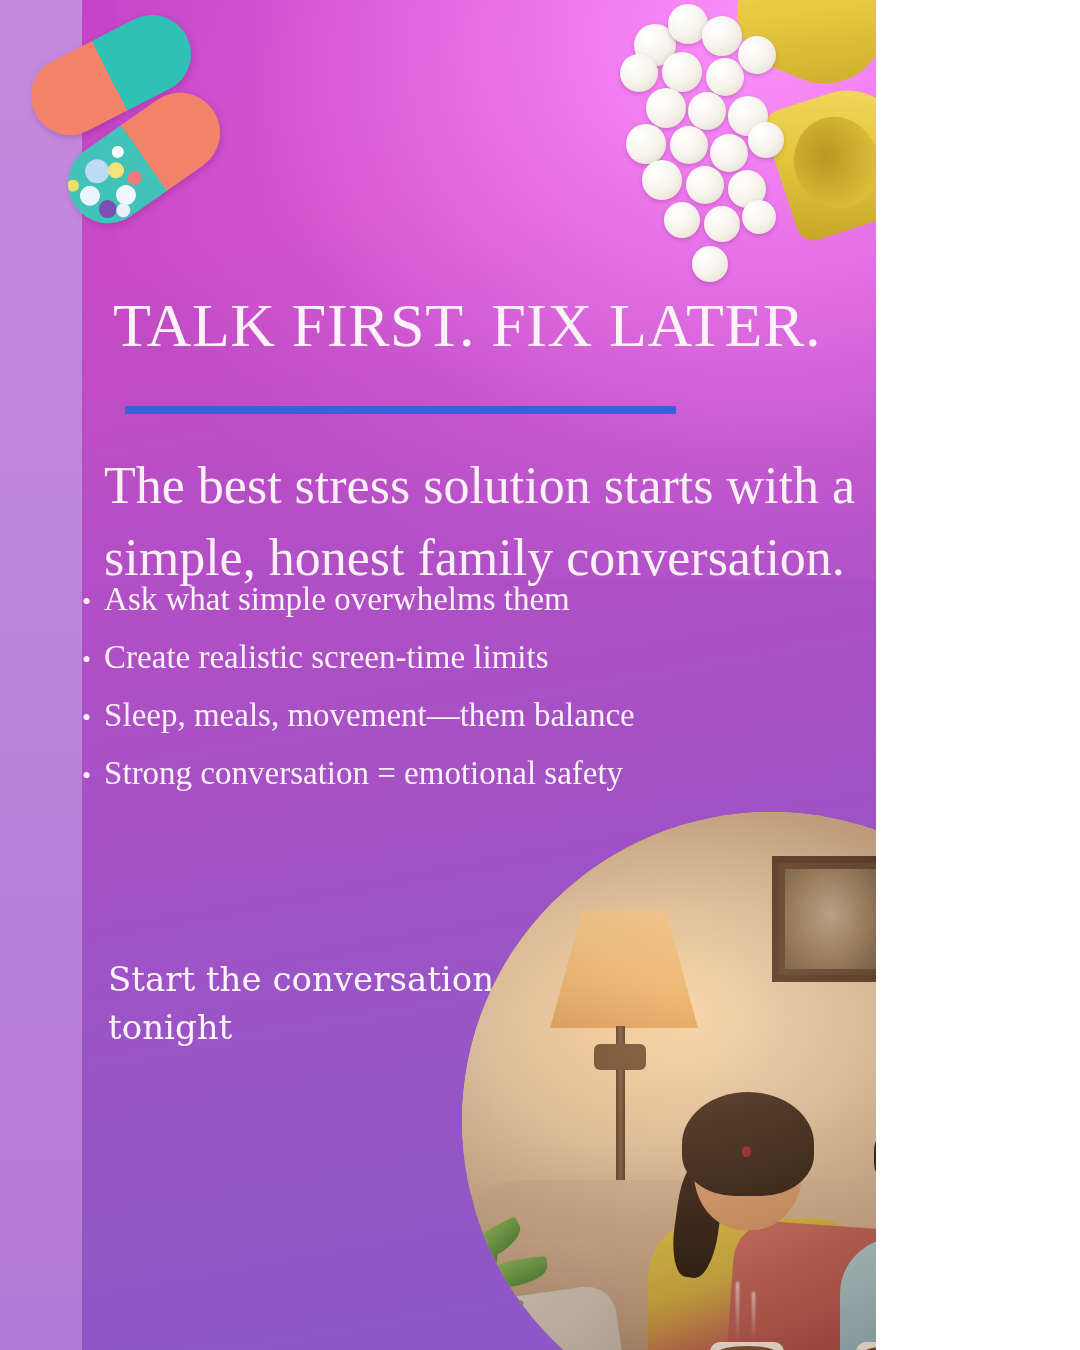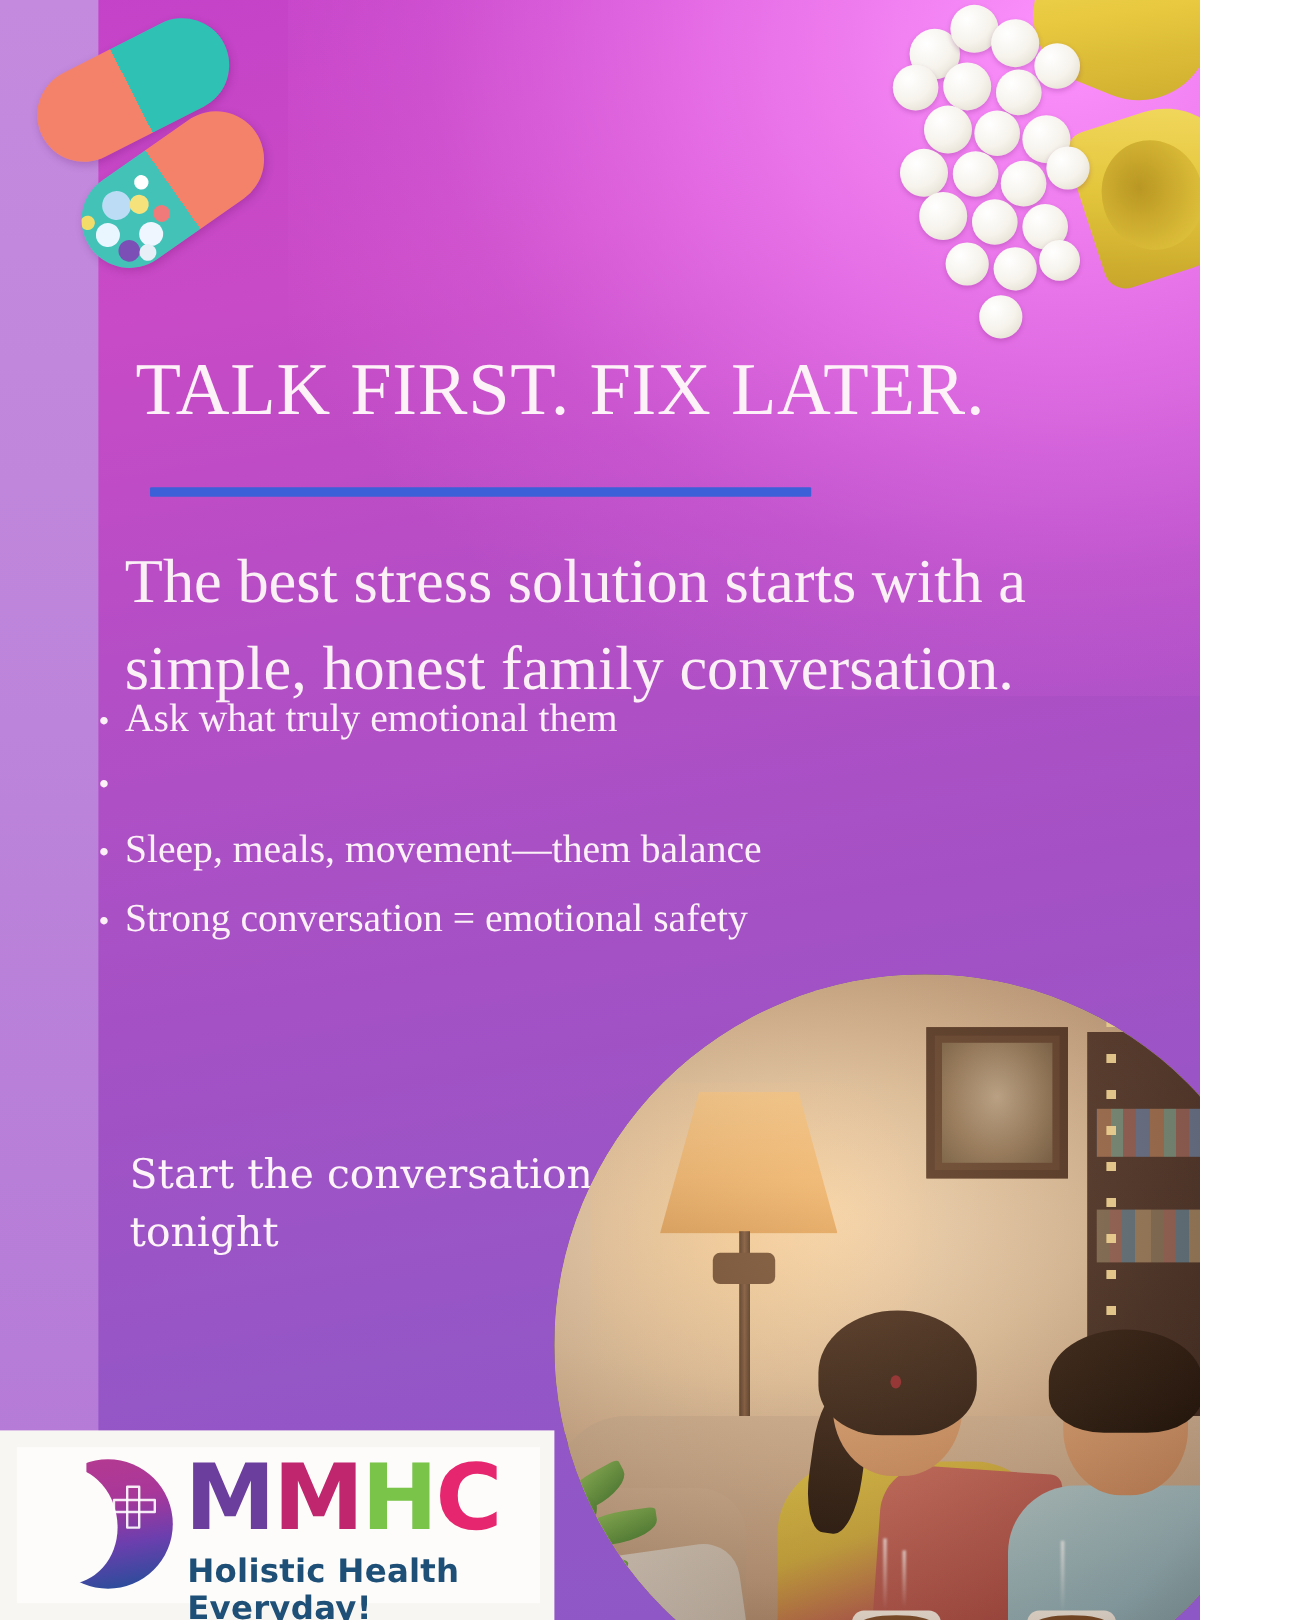--- a/index.html
+++ b/index.html
@@ -2,21 +2,21 @@
 <html><head>
 <meta charset="utf-8">
 <style>
   html,body{margin:0;padding:0;}
   body{
     width:1080px;height:1350px;overflow:hidden;
     font-family:"Liberation Serif", serif;
     background:#ffffff;
   }
   .poster{
-    position:relative;width:1000px;height:1350px;overflow:hidden;
+    position:relative;width:876px;height:1350px;overflow:hidden;
     background:linear-gradient(170deg,#c442c8 0%,#c94ac6 18%,#b44ec6 38%,#a451c5 58%,#9556c6 78%,#8d57c6 100%);
   }
   
   .bg-glow{
     position:absolute;top:-180px;right:-140px;width:900px;height:760px;
     background:radial-gradient(ellipse at 72% 28%, rgba(255,150,255,.95) 0%, rgba(243,126,243,.70) 32%, rgba(226,104,226,.30) 58%, rgba(200,80,200,0) 78%);
     pointer-events:none;
   }
   
   .side-strip{
@@ -237,24 +237,25 @@
   </div>
 
   <div class="title">TALK FIRST. FIX LATER.</div>
   <div class="rule"></div>
 
   <div class="lede">The best stress solution starts with a simple, honest family conversation.</div>
 
   <div class="bullets">
     <div class="bullet">
       <span class="dot">•</span>
-      <span>Ask what truly emotional them</span>
+      <span>Ask what simple overwhelms them</span>
     </div>
     <div class="bullet">
       <span class="dot">•</span>
+      <span>Create realistic screen-time limits</span>
     </div>
     <div class="bullet">
       <span class="dot">•</span>
       <span>Sleep, meals, movement—them balance</span>
     </div>
     <div class="bullet">
       <span class="dot">•</span>
       <span>Strong conversation = emotional safety</span>
     </div>
   </div>
@@ -304,28 +305,14 @@
       <div class="son-hair"></div>
       <div class="mug" style="left:24px;top:226px;">
         <div class="mug-top"></div>
       </div>
       <div class="steam" style="left:52px;top:168px;"></div>
     </div>
 
     <div class="photo-shade"></div>
   </div>
 
-  <div class="logo-card">
-    <div class="logo-inner">
-      <div class="logo-mark">
-        <div class="logo-circle"></div>
-        <div class="face-cut"></div>
-        <div class="face-cut2"></div>
-        <div class="plus"></div>
-      </div>
-      <div class="logo-word">
-        <span>M</span><span>M</span><span>H</span><span>C</span>
-      </div>
-      <div class="logo-tag">Holistic Health Everyday!</div>
-    </div>
-  </div>
 
 </div>
 
 </body></html>

